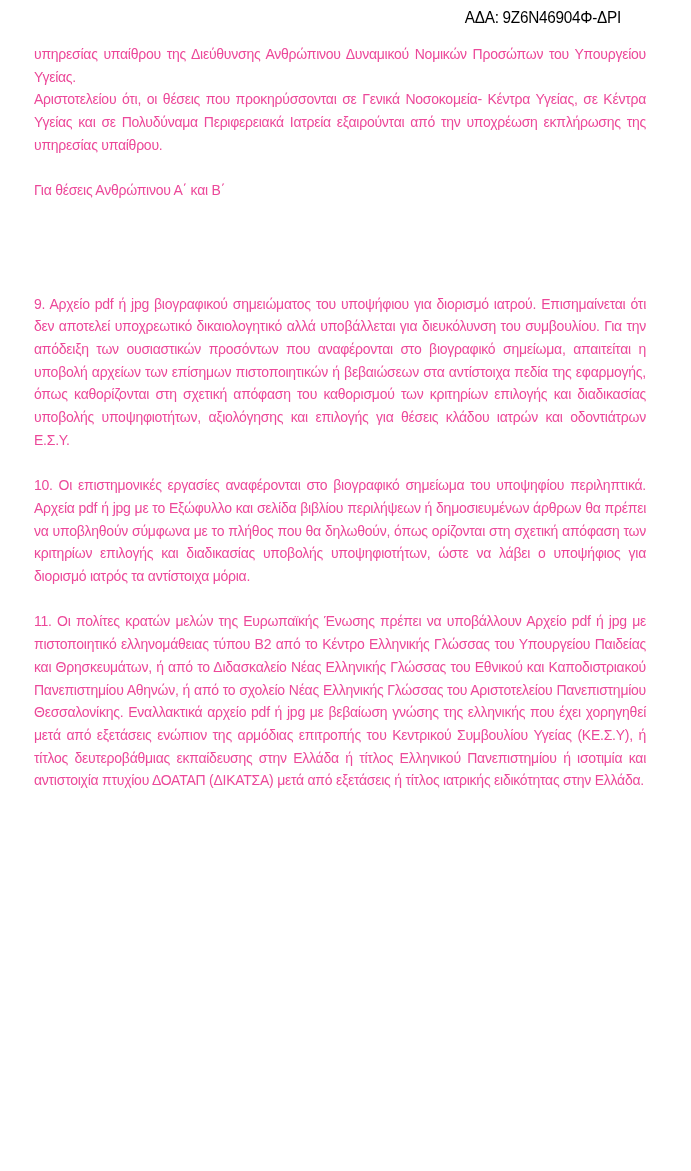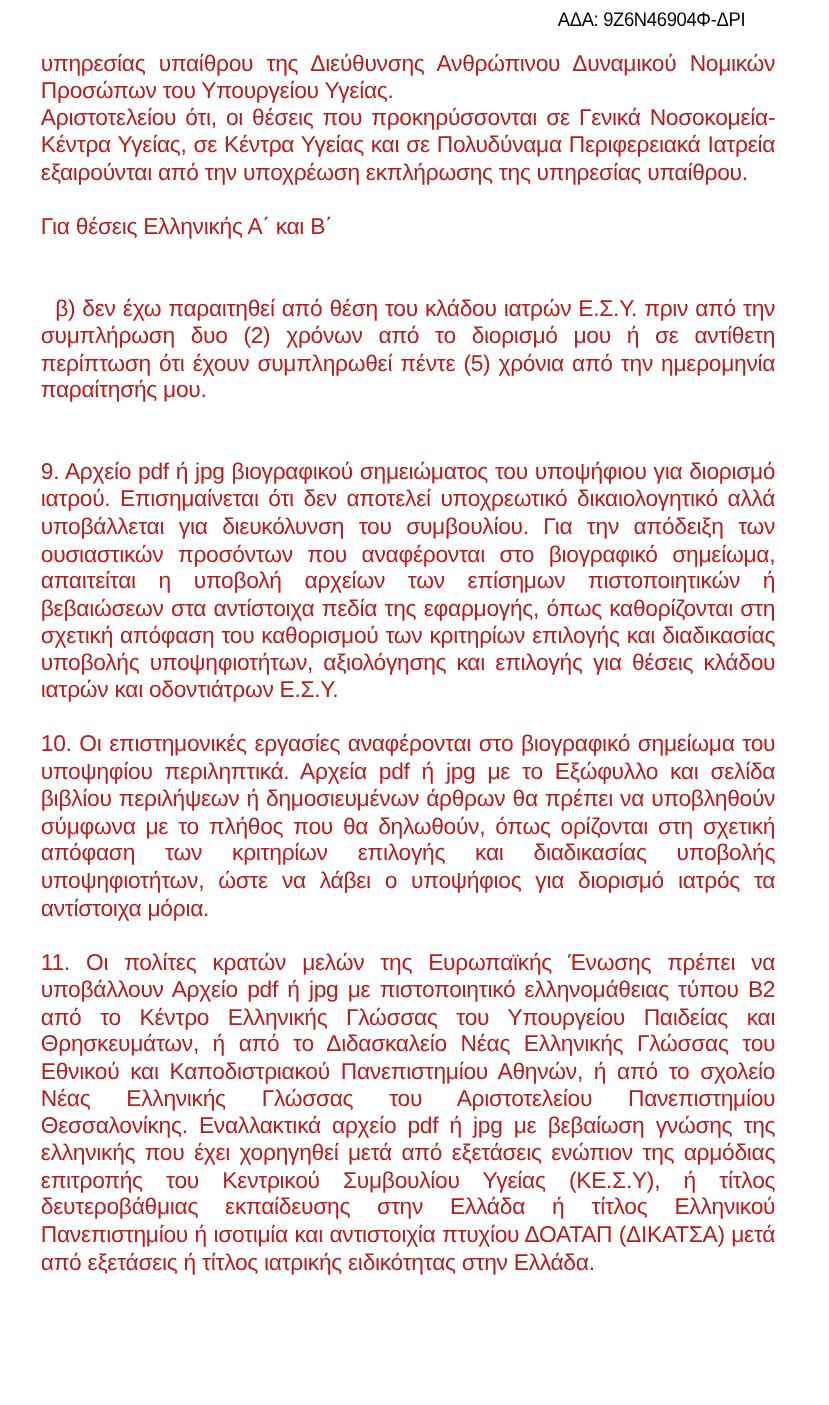--- a/index.html
+++ b/index.html
@@ -5,43 +5,42 @@
   html, body { margin: 0; padding: 0; background: #ffffff; }
   body { width: 691px; height: 1171px; overflow: hidden; position: relative; }
   .page { position: absolute; left: 0; top: 0; width: 643px; height: 1171px; background: #fff; }
   .ada {
     position: absolute; top: 8px; right: 22px;
     font-family: "Liberation Sans", sans-serif; font-size: 16.5px; color: #000;
     letter-spacing: -0.3px; transform: scaleX(0.93); transform-origin: right top;
   }
   .body {
     position: absolute; left: 34px; top: 43px; width: 612px;
-    font-family: "Liberation Sans", sans-serif; font-size: 19px; line-height: 22.7px;
-    color: #b91c1c; letter-spacing: -0.25px;
+    font-family: "Liberation Sans", sans-serif; font-size: 14px; line-height: 22.7px;
+    color: #ec4899; letter-spacing: -0.25px;
   }
   .p { margin: 0; text-align: justify; text-align-last: left; }
   .gap { height: 22.7px; }
   .u { text-decoration: underline; text-underline-offset: 2px; }
   .ind { text-indent: 12px; }
 </style>
 </head>
 <body>
 
 <div class="page">
   <div class="ada">ΑΔΑ: 9Ζ6Ν46904Φ-ΔΡΙ</div>
 
   <div class="body">
     <p class="p">υπηρεσίας υπαίθρου της Διεύθυνσης Ανθρώπινου Δυναμικού Νομικών Προσώπων του Υπουργείου Υγείας.</p>
     <p class="p">Αριστοτελείου ότι, οι θέσεις που προκηρύσσονται σε Γενικά Νοσοκομεία- Κέντρα Υγείας, σε Κέντρα Υγείας και σε Πολυδύναμα Περιφερειακά Ιατρεία εξαιρούνται από την υποχρέωση εκπλήρωσης της υπηρεσίας υπαίθρου.</p>
     <div class="gap"></div>
 
-    <p class="p">Για θέσεις Ελληνικής Α΄ και Β΄</p>
+    <p class="p">Για θέσεις Ανθρώπινου Α΄ και Β΄</p>
     <div class="gap"></div>
     <div class="gap"></div>
-    <p class="p ind">β) δεν έχω παραιτηθεί από θέση του κλάδου ιατρών Ε.Σ.Υ. πριν από την συμπλήρωση δυο (2) χρόνων από το διορισμό μου ή σε αντίθετη περίπτωση ότι έχουν συμπληρωθεί  πέντε (5) χρόνια από την ημερομηνία παραίτησής μου.</p>
     <div class="gap"></div>
     <div class="gap"></div>
 
     <p class="p">9.  Αρχείο pdf ή jpg βιογραφικού σημειώματος του υποψήφιου για διορισμό ιατρού. Επισημαίνεται ότι δεν αποτελεί υποχρεωτικό δικαιολογητικό αλλά υποβάλλεται για διευκόλυνση του συμβουλίου. Για την απόδειξη των ουσιαστικών προσόντων που αναφέρονται στο βιογραφικό σημείωμα, απαιτείται η υποβολή αρχείων των επίσημων πιστοποιητικών ή βεβαιώσεων στα αντίστοιχα πεδία της εφαρμογής, όπως καθορίζονται στη σχετική απόφαση του καθορισμού των κριτηρίων επιλογής και διαδικασίας υποβολής υποψηφιοτήτων, αξιολόγησης και επιλογής για θέσεις κλάδου ιατρών και οδοντιάτρων Ε.Σ.Υ.</p>
     <div class="gap"></div>
     <p class="p">10. Οι επιστημονικές εργασίες αναφέρονται στο βιογραφικό σημείωμα του υποψηφίου περιληπτικά. Αρχεία pdf ή jpg με το Εξώφυλλο και σελίδα βιβλίου περιλήψεων ή δημοσιευμένων άρθρων θα πρέπει να υποβληθούν σύμφωνα με το πλήθος που θα δηλωθούν, όπως ορίζονται στη σχετική απόφαση των κριτηρίων επιλογής και διαδικασίας υποβολής υποψηφιοτήτων, ώστε να λάβει ο υποψήφιος για διορισμό ιατρός τα αντίστοιχα μόρια.</p>
     <div class="gap"></div>
     <p class="p">11. Οι πολίτες κρατών μελών της Ευρωπαϊκής Ένωσης πρέπει να υποβάλλουν  Αρχείο pdf ή jpg με πιστοποιητικό ελληνομάθειας τύπου Β2 από το Κέντρο Ελληνικής Γλώσσας του Υπουργείου Παιδείας και Θρησκευμάτων, ή από το Διδασκαλείο Νέας Ελληνικής Γλώσσας του Εθνικού και Καποδιστριακού Πανεπιστημίου Αθηνών, ή από το σχολείο Νέας Ελληνικής Γλώσσας του Αριστοτελείου Πανεπιστημίου Θεσσαλονίκης. Εναλλακτικά αρχείο pdf ή jpg με βεβαίωση γνώσης της ελληνικής που έχει χορηγηθεί μετά από εξετάσεις ενώπιον της αρμόδιας επιτροπής του Κεντρικού Συμβουλίου Υγείας (ΚΕ.Σ.Υ), ή τίτλος δευτεροβάθμιας εκπαίδευσης στην Ελλάδα ή τίτλος Ελληνικού Πανεπιστημίου ή ισοτιμία και αντιστοιχία πτυχίου ΔΟΑΤΑΠ (ΔΙΚΑΤΣΑ) μετά από εξετάσεις ή τίτλος ιατρικής ειδικότητας στην Ελλάδα.</p>
     <div class="gap"></div>
   </div>

